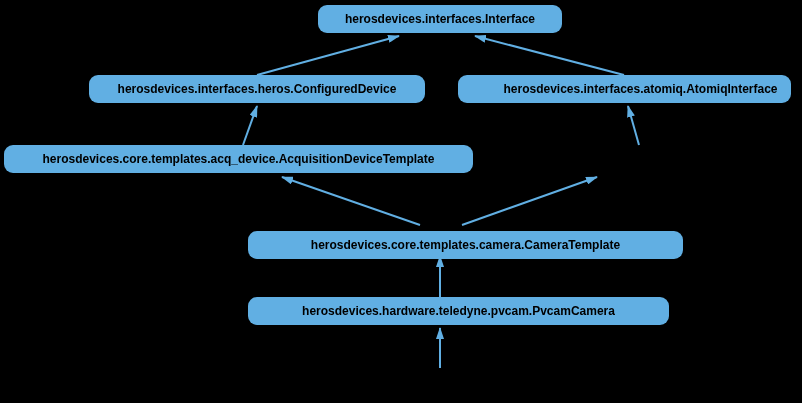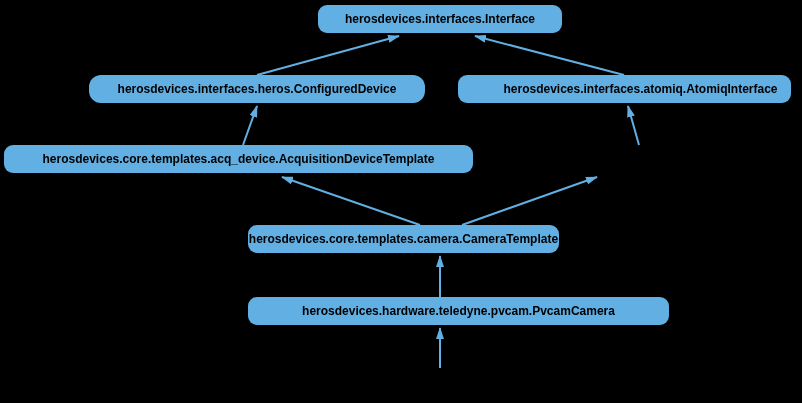--- a/index.html
+++ b/index.html
@@ -38,25 +38,25 @@
     font-size: 12px;
     line-height: 28px;
     text-align: center;
     white-space: nowrap;
     display: flex;
     align-items: center;
     justify-content: center;
     cursor: pointer;
   }
   .pos-interface                   { left: 318px; top: 5px;   width: 244px; }
-  .pos-configured-device           { left: 89px;  top: 75px;  width: 336px; border-radius: 12px; }
+  .pos-configured-device           { left: 89px;  top: 75px;  width: 336px; }
   .pos-atomiq-interface            { left: 458px; top: 75px;  width: 333px; padding-left: 32px; }
   .pos-acquisition-device-template { left: 4px;   top: 145px; width: 469px; }
   .pos-atomiq-camera               { left: 498px; top: 145px; width: 283px; }
-  .pos-camera-template             { left: 248px; top: 225px; width: 311px; }
+  .pos-camera-template             { left: 248px; top: 231px; width: 435px; }
   .pos-pvcam-camera                { left: 248px; top: 297px; width: 421px; }
   .pos-kinetix                     { left: 273px; top: 368px; width: 333px; }
 </style>
 </head>
 <body>
 
 <div class="canvas">
 
   <svg class="edges-layer" id="edges" width="802" height="403" viewBox="0 0 802 403" xmlns="http://www.w3.org/2000/svg">
     <defs>

